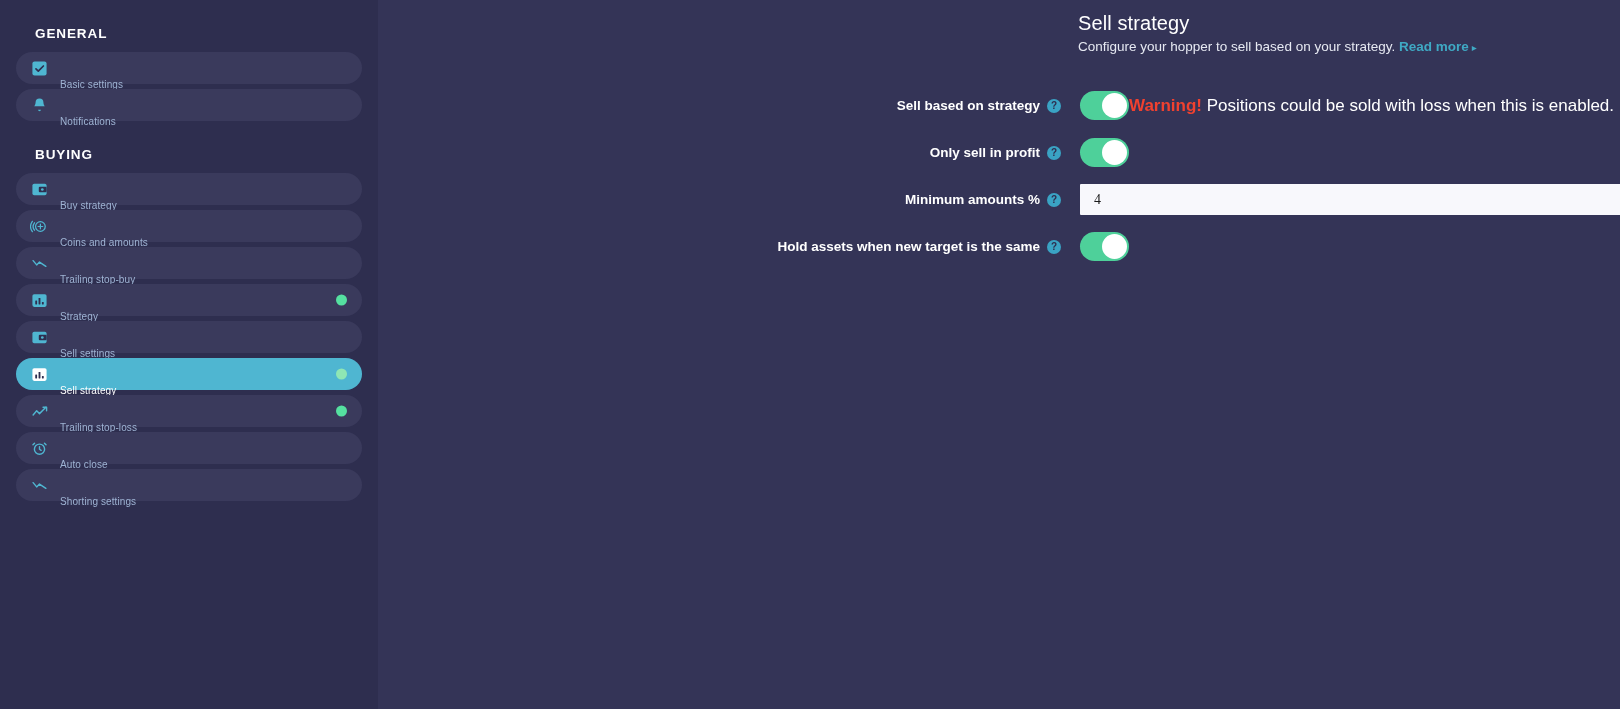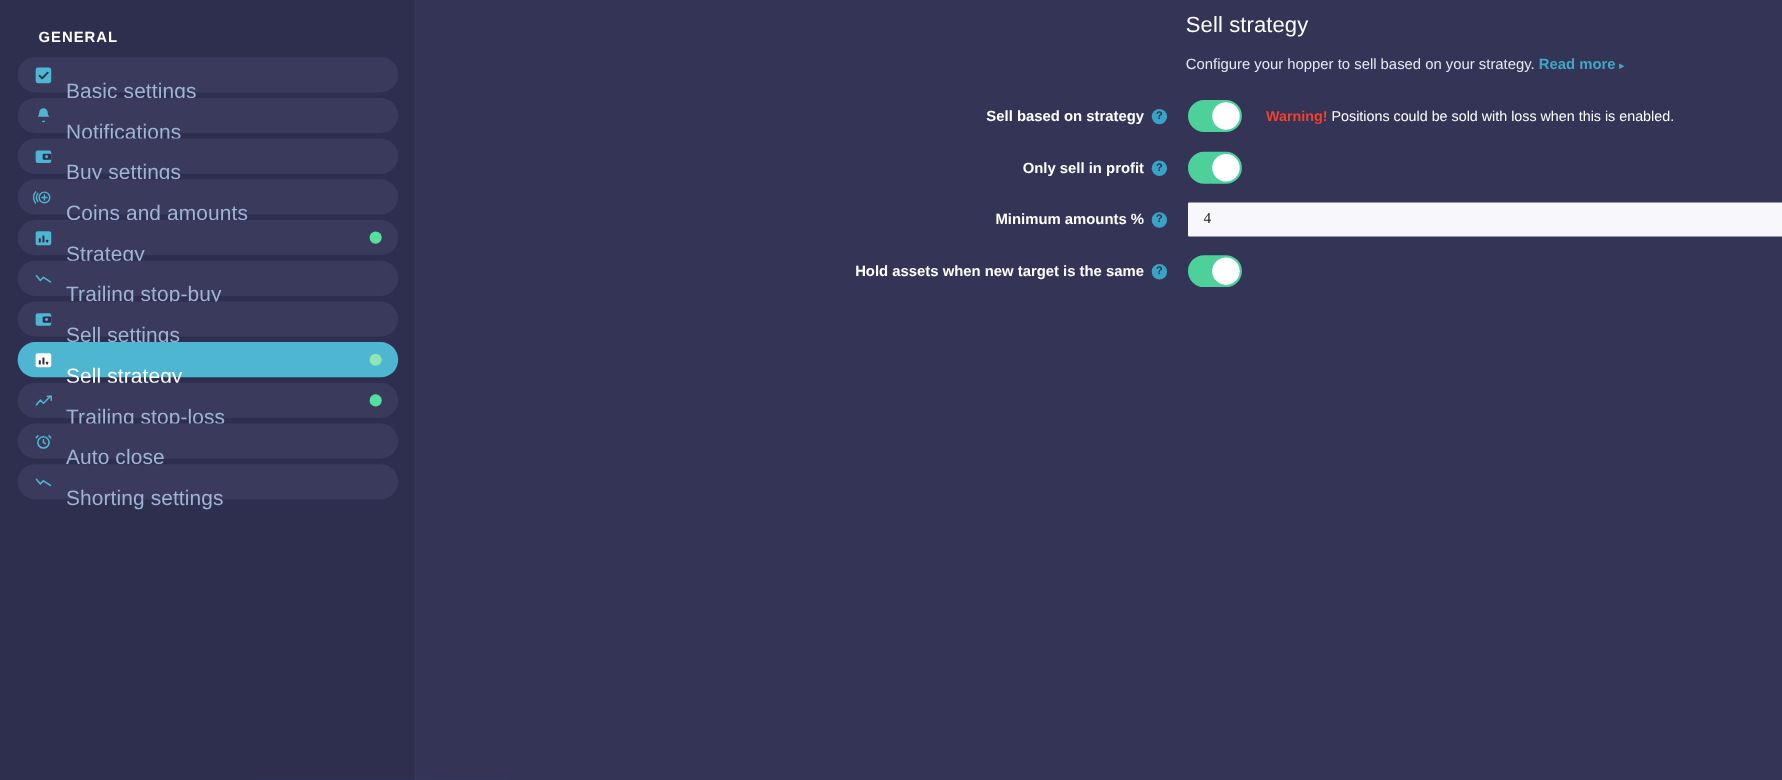--- a/index.html
+++ b/index.html
@@ -61,21 +61,21 @@
     height: 22px;
     flex: 0 0 22px;
     display: flex;
     align-items: center;
     justify-content: center;
     margin-right: 10px;
   }
   .nav-icon svg { display: block; }
 
   .nav-label {
-    font-size: 19px;
+    font-size: 10px;
     color: #9fb4d4;
     letter-spacing: 0.1px;
     white-space: nowrap;
     margin-top: 32px;
   }
   .nav-item.selected .nav-label {
     color: #ffffff;
   }
 
   .status-dot {
@@ -117,21 +117,21 @@
   .page-title {
     font-size: 20px;
     color: #ffffff;
     font-weight: 400;
     letter-spacing: 0.1px;
     line-height: 26px;
   }
   .page-sub {
     font-size: 13.5px;
     color: #e6e9f2;
-    margin-top: 14px;
+    margin-top: 2px;
     line-height: 18px;
     white-space: nowrap;
   }
   .read-more {
     color: #3fa9c4;
     font-weight: 700;
     text-decoration: none;
     cursor: pointer;
   }
   .read-more-arrow {
@@ -202,22 +202,21 @@
     position: absolute;
     top: 2px;
     right: 2px;
     width: 25px;
     height: 25px;
     border-radius: 50%;
     background: #ffffff;
   }
 
   .warn-text {
-    margin-left: 22px;
-    font-size: 13px;
+    font-size: 17px;
     color: #ffffff;
     white-space: nowrap;
   }
   .warn-word {
     color: #f0412f;
     font-weight: 700;
   }
 
   .text-input {
     width: 853px;
@@ -250,63 +249,64 @@
       </div>
       <div class="nav-item">
         <span class="nav-icon">
           <svg width="17" height="17" viewBox="0 0 24 24" fill="#4fb6d1">
             <path d="M12 2a5.5 5.5 0 0 0-5.5 5.5c0 4-2 5.5-2 5.5h15s-2-1.5-2-5.5A5.5 5.5 0 0 0 12 2z"></path>
             <path d="M10 18a2 2 0 0 0 4 0z"></path>
           </svg>
         </span>
         <span class="nav-label">Notifications</span>
       </div>
+      <div class="section-title">BUYING</div>
       <div class="nav-item">
         <span class="nav-icon">
           <svg width="17" height="17" viewBox="0 0 24 24">
             <rect x="2" y="4" width="20" height="16" rx="2.5" fill="#4fb6d1"></rect>
             <rect x="11" y="8" width="11" height="8" rx="1.5" fill="#2e2e4f"></rect>
             <circle cx="16" cy="12" r="1.9" fill="#4fb6d1"></circle>
           </svg>
         </span>
-        <span class="nav-label">Buy settings</span>
+        <span class="nav-label">Buy strategy</span>
       </div>
       <div class="nav-item">
         <span class="nav-icon">
           <svg width="18" height="17" viewBox="0 0 26 24" fill="none" stroke="#4fb6d1" stroke-width="1.8" stroke-linecap="round">
             <circle cx="15" cy="12" r="7"></circle>
             <path d="M15 8.6v6.8M11.6 12h6.8"></path>
             <path d="M6.5 6.6A9 9 0 0 0 6.5 17.4"></path>
             <path d="M3.4 4.6a12.5 12.5 0 0 0 0 14.8"></path>
           </svg>
         </span>
         <span class="nav-label">Coins and amounts</span>
       </div>
       <div class="nav-item">
         <span class="nav-icon">
+          <svg width="17" height="17" viewBox="0 0 24 24" fill="none" stroke="#4fb6d1" stroke-width="2" stroke-linecap="round" stroke-linejoin="round">
+            <path d="M3 8l5 6 4-4 9 6"></path>
+          </svg>
+        </span>
+        <span class="nav-label">Trailing stop-buy</span>
+      </div>
+      <div class="nav-item">
+        <span class="nav-icon">
           <svg width="17" height="17" viewBox="0 0 24 24">
             <rect x="2" y="3" width="20" height="18" rx="2.5" fill="#4fb6d1"></rect>
             <rect x="6" y="12" width="2.6" height="5.5" rx="0.6" fill="#2e2e4f"></rect>
             <rect x="10.7" y="8.5" width="2.6" height="9" rx="0.6" fill="#2e2e4f"></rect>
             <rect x="15.4" y="14" width="2.6" height="3.5" rx="0.6" fill="#2e2e4f"></rect>
           </svg>
         </span>
         <span class="nav-label">Strategy</span>
         <span class="status-dot"></span>
       </div>
       <div class="nav-item">
         <span class="nav-icon">
-          <svg width="17" height="17" viewBox="0 0 24 24" fill="none" stroke="#4fb6d1" stroke-width="2" stroke-linecap="round" stroke-linejoin="round">
-            <path d="M3 8l5 6 4-4 9 6"></path>
-          </svg>
-        </span>
-        <span class="nav-label">Trailing stop-buy</span>
-      </div>
-      <div class="nav-item">
-        <span class="nav-icon">
           <svg width="17" height="17" viewBox="0 0 24 24">
             <rect x="2" y="4" width="20" height="16" rx="2.5" fill="#4fb6d1"></rect>
             <rect x="11" y="8" width="11" height="8" rx="1.5" fill="#2e2e4f"></rect>
             <circle cx="16" cy="12" r="1.9" fill="#4fb6d1"></circle>
           </svg>
         </span>
         <span class="nav-label">Sell settings</span>
       </div>
       <div class="nav-item selected">
         <span class="nav-icon">

